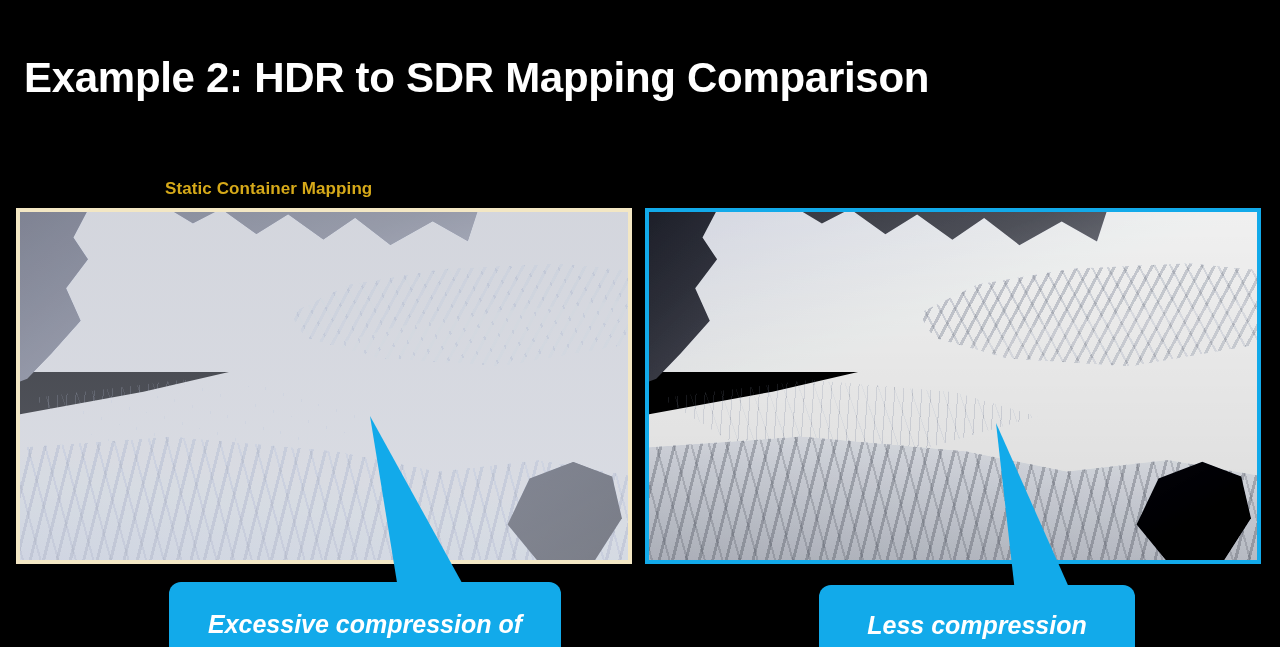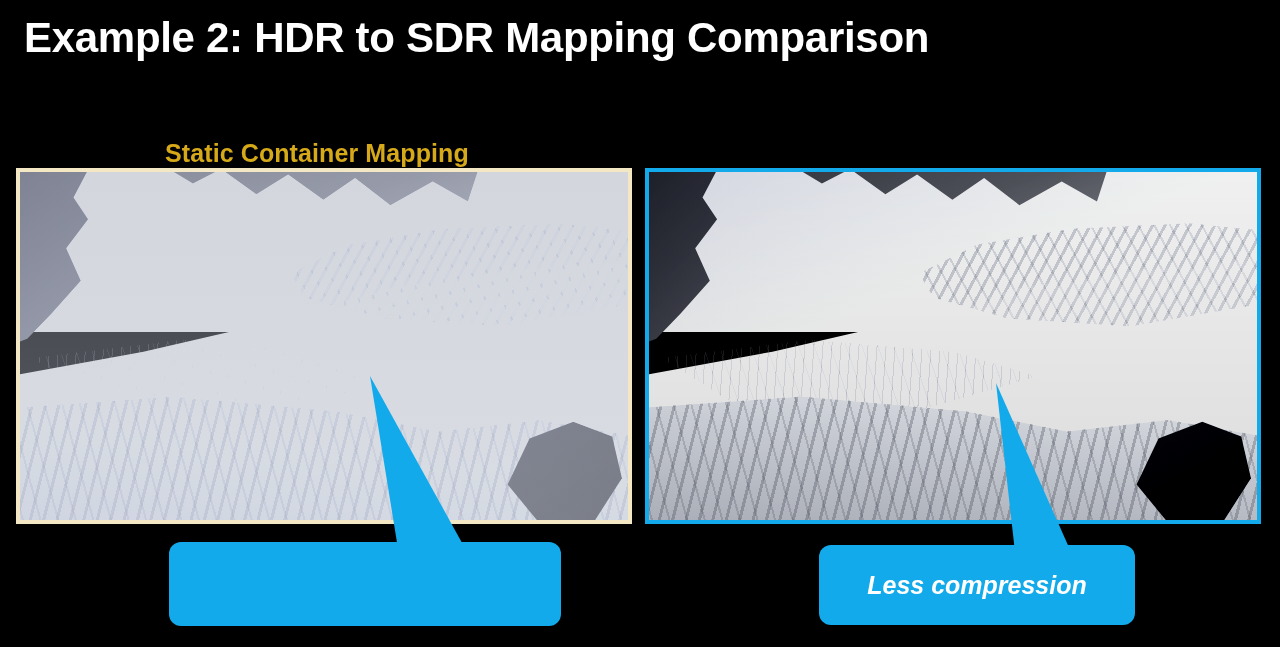--- a/index.html
+++ b/index.html
@@ -6,38 +6,39 @@
   html, body {
     width: 1280px; height: 647px;
     background: #000000;
     overflow: hidden;
     font-family: "Liberation Sans", sans-serif;
   }
   #slide {
     position: relative;
     width: 1280px; height: 508px;
     background: #000000;
+    margin-top: 40px;
   }
 
   
   #slide-title {
     position: absolute;
     left: 24px; top: 14px;
     font-size: 42px;
     font-weight: bold;
     color: #ffffff;
     letter-spacing: -0.3px;
     white-space: nowrap;
   }
 
   
   .panel-heading {
     position: absolute;
     top: 139px;
-    font-size: 25px;
+    font-size: 17px;
     font-weight: bold;
     white-space: nowrap;
     letter-spacing: 0.1px;
   }
   #heading-left  { left: 165px; color: #d6a919; }
   #heading-right { left: 786px; color: #16b2ef; }
 
   
   .panel {
     position: absolute;
@@ -226,20 +227,21 @@
   <svg class="leader" id="leader-left" viewBox="0 0 120 185" preserveAspectRatio="none">
     <polygon points="18,0 120,185 48,185" fill="#12aaea"></polygon>
   </svg>
 
   <svg class="leader" id="leader-right" viewBox="0 0 95 178" preserveAspectRatio="none">
     <polygon points="16,0 95,178 36,178" fill="#12aaea"></polygon>
   </svg>
 
   <div class="callout" id="callout-left">
     <div class="callout-text">
+      <div>Excessive compression of</div>
     </div>
   </div>
 
   <div class="callout" id="callout-right">
     <div class="callout-text">
       <div>Less compression</div>
     </div>
   </div>
 
 </div>

